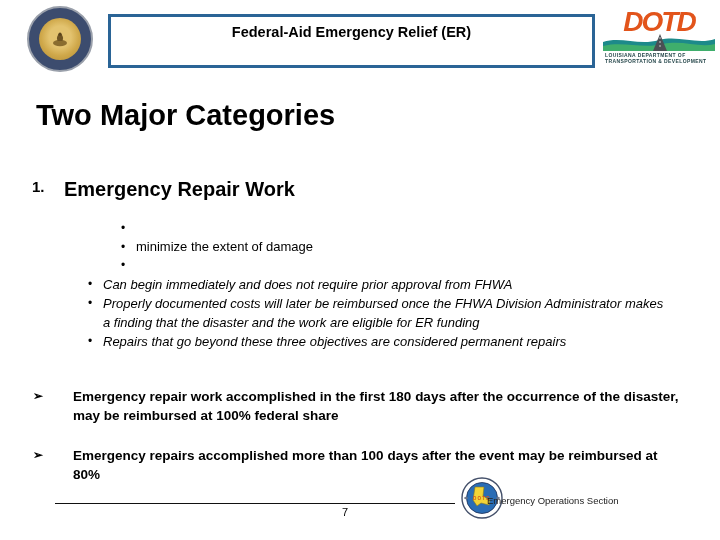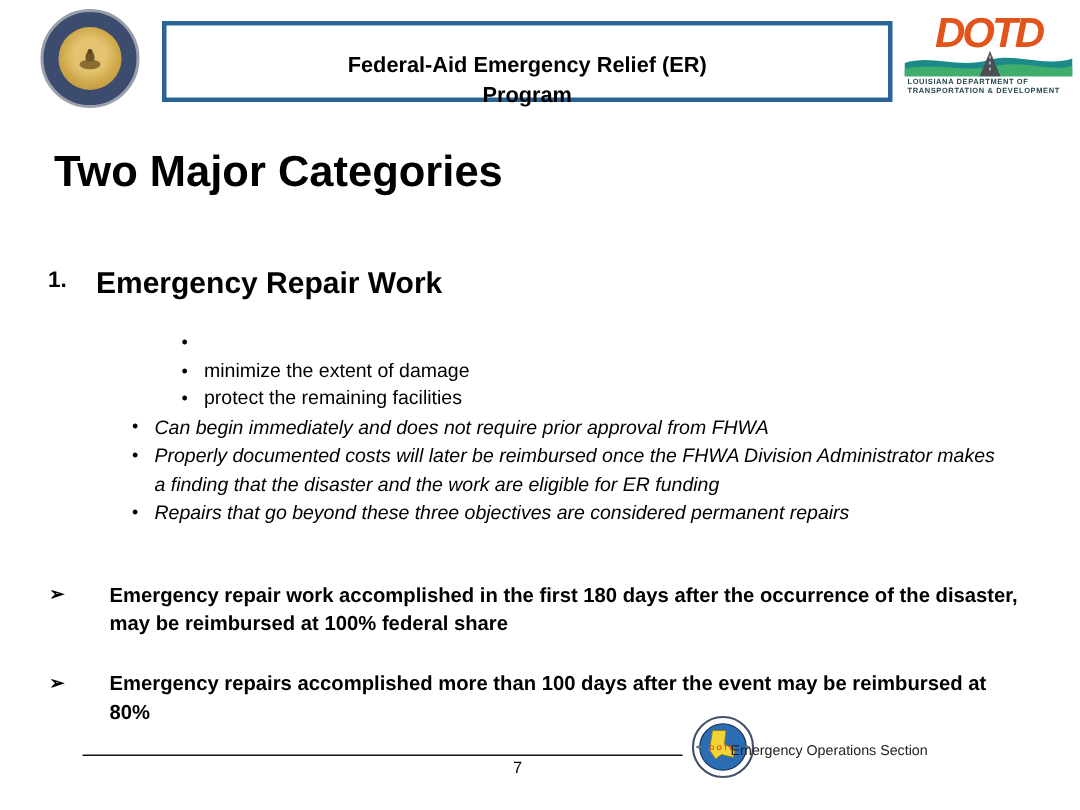--- a/index.html
+++ b/index.html
@@ -13,21 +13,21 @@
   .seal { position:absolute; left:27px; top:6px; width:66px; height:66px;
     border-radius:50%; background:#3c4c6e; border:2px solid #9aa0ab; box-sizing:border-box;
     display:flex; align-items:center; justify-content:center; }
   .seal-inner { width:42px; height:42px; border-radius:50%;
     background:radial-gradient(circle at 50% 45%, #e3c36f 0 35%, #cfa84a 60%, #b08a34 100%);
     display:flex; align-items:center; justify-content:center; }
   .seal-bird { width:18px; height:16px; }
 
   .title-box { position:absolute; left:108px; top:14px; width:487px; height:54px;
     border:3px solid #2a6496; box-sizing:border-box; text-align:center;
-    font-weight:bold; font-size:14.5px; line-height:20px; padding-top:17px; }
+    font-weight:bold; font-size:14.5px; line-height:20px; padding-top:5px; }
 
   .dotd-logo { position:absolute; left:603px; top:9px; width:112px; height:60px; }
   .dotd-word { position:relative; z-index:2; text-align:center; font-weight:bold;
     font-style:italic; font-size:28px; line-height:26px; letter-spacing:-2px;
     color:#e2541b; text-shadow:0 0 1px #fff; }
   .dotd-scene { position:absolute; left:0; top:24px; z-index:1; }
   .dotd-caption { position:absolute; left:2px; top:43px; z-index:2; font-size:5px;
     line-height:6px; color:#27484c; letter-spacing:0.4px; font-weight:bold; }
 
   
@@ -72,21 +72,20 @@
       <svg class="seal-bird" viewBox="0 0 18 16">
         <ellipse cx="9" cy="12" rx="7" ry="3.2" fill="#8a6d2f"></ellipse>
         <path d="M9 2 C6 4 5 8 7 10 L11 10 C13 8 12 4 9 2 Z" fill="#6e5423"></path>
         <circle cx="9" cy="3.2" r="1.6" fill="#5a441c"></circle>
       </svg>
     </div>
   </div>
 
   <div class="title-box">
     <div>Federal-Aid Emergency Relief (ER)</div>
-    <div>Program</div>
   </div>
 
   <div class="dotd-logo">
     <div class="dotd-word">DOTD</div>
     <svg class="dotd-scene" width="112" height="18" viewBox="0 0 112 18">
       <path d="M0,9 C18,3 36,13 56,7 C76,2 94,12 112,6 L112,18 L0,18 Z" fill="#1d8a8a"></path>
       <path d="M0,13 C20,8 40,16 60,11 C80,7 96,15 112,11 L112,18 L0,18 Z" fill="#3fae6c"></path>
       <polygon points="50,18 57,1 64,18" fill="#4a4f54"></polygon>
       <line x1="57" y1="4" x2="57" y2="16" stroke="#e8e8e8" stroke-width="0.8" stroke-dasharray="2,2"></line>
     </svg>
@@ -105,21 +104,20 @@
   <ul class="inner-list">
     <li>
       <span class="b">•</span>
     </li>
     <li>
       <span class="b">•</span>
       <span class="t">minimize the extent of damage</span>
     </li>
     <li>
       <span class="b">•</span>
-      <span class="t">protect the remaining facilities</span>
     </li>
   </ul>
 
   <ul class="outer-list">
     <li>
       <span class="b">•</span>
       <span class="t">Can begin immediately and does not require prior approval from FHWA</span>
     </li>
     <li>
       <span class="b">•</span>

